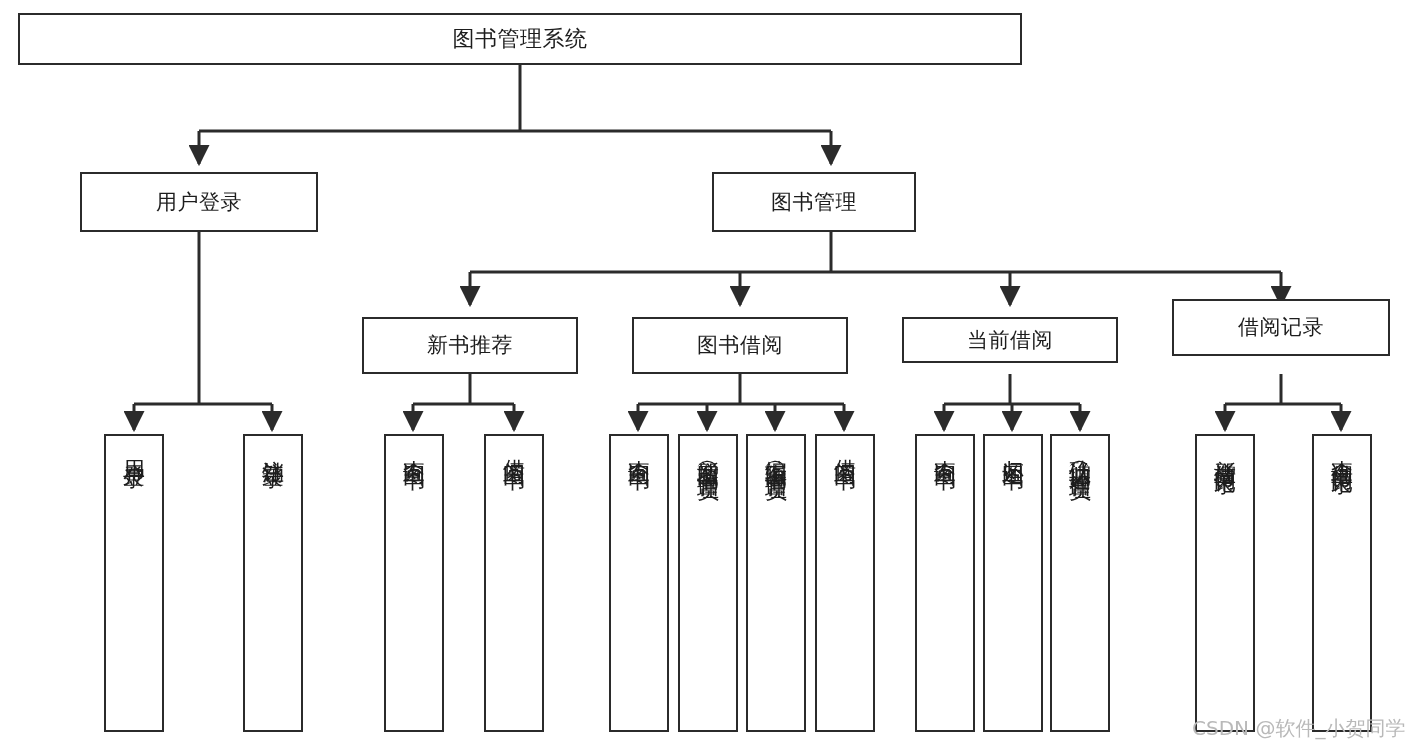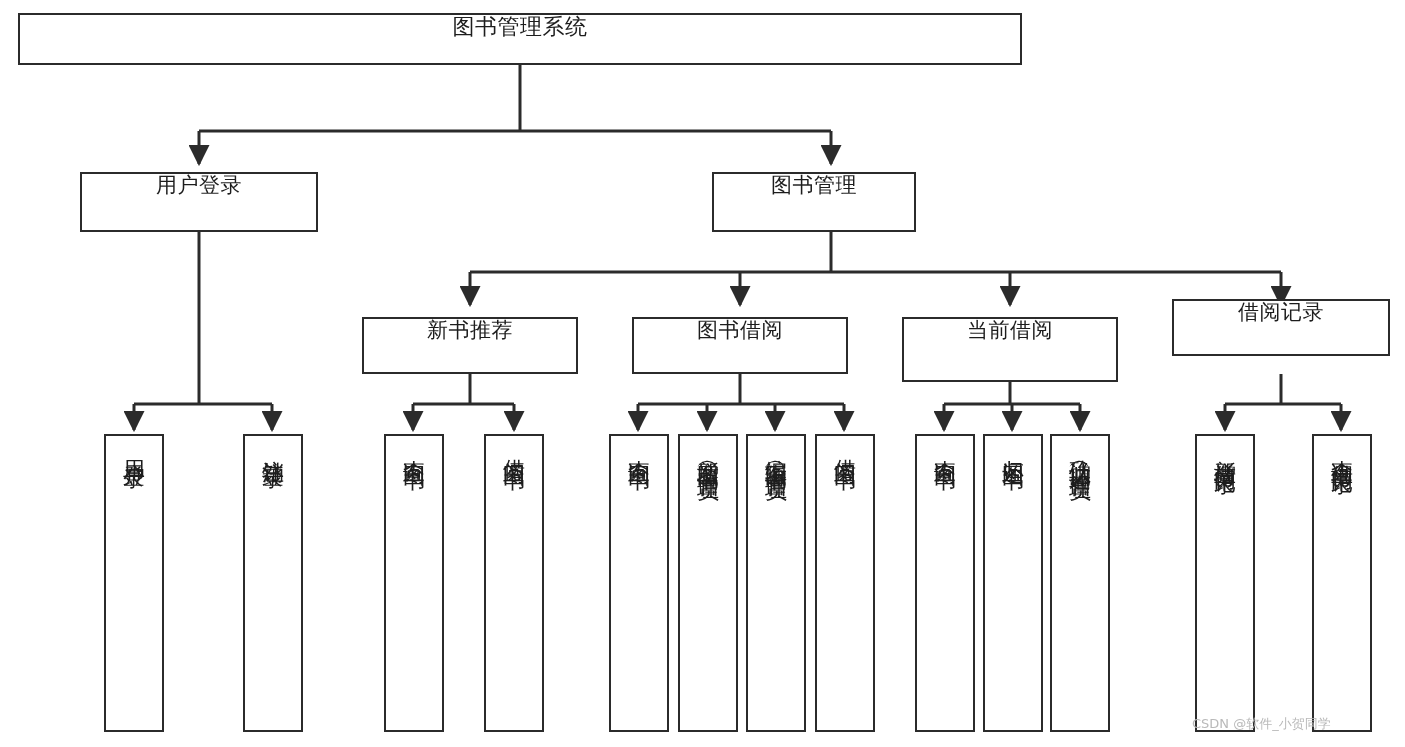--- a/index.html
+++ b/index.html
@@ -25,21 +25,21 @@
     width: 1405px;
     height: 747px;
     pointer-events: none;
   }
   .node {
     position: absolute;
     box-sizing: border-box;
     border: 2px solid #2b2b2b;
     background: #ffffff;
     display: flex;
-    align-items: flex-start;
+    align-items: center;
     justify-content: center;
     color: #1d1d1d;
     z-index: 2;
   }
   .node-label {
     display: block;
     text-align: center;
     line-height: 1.05;
     letter-spacing: 0.5px;
   }
@@ -61,21 +61,21 @@
     writing-mode: vertical-rl;
     text-orientation: upright;
     font-size: 22px;
     line-height: 1.0;
     letter-spacing: 3px;
     white-space: nowrap;
   }
   .watermark {
     position: absolute;
     color: #b9b9b9;
-    font-size: 13px;
+    font-size: 20px;
     white-space: nowrap;
     z-index: 5;
     font-family: "DejaVu Sans", "Liberation Sans", sans-serif;
   }
 </style>
 </head>
 <body>
 
 <div id="canvas">
 
@@ -142,21 +142,21 @@
   </div>
 
   <div class="node horiz" style="left:362px; top:317px; width:216px; height:57px;">
     <span class="node-label">新书推荐</span>
   </div>
 
   <div class="node horiz" style="left:632px; top:317px; width:216px; height:57px;">
     <span class="node-label">图书借阅</span>
   </div>
 
-  <div class="node horiz" style="left:902px; top:317px; width:216px; height:65px;">
+  <div class="node horiz" style="left:902px; top:317px; width:216px; height:46px;">
     <span class="node-label">当前借阅</span>
   </div>
 
   <div class="node horiz" style="left:1172px; top:299px; width:218px; height:57px;">
     <span class="node-label">借阅记录</span>
   </div>
 
   <div class="node vert" style="left:104px; top:434px; width:60px; height:298px;">
     <span class="node-label">用户登录</span>
   </div>

